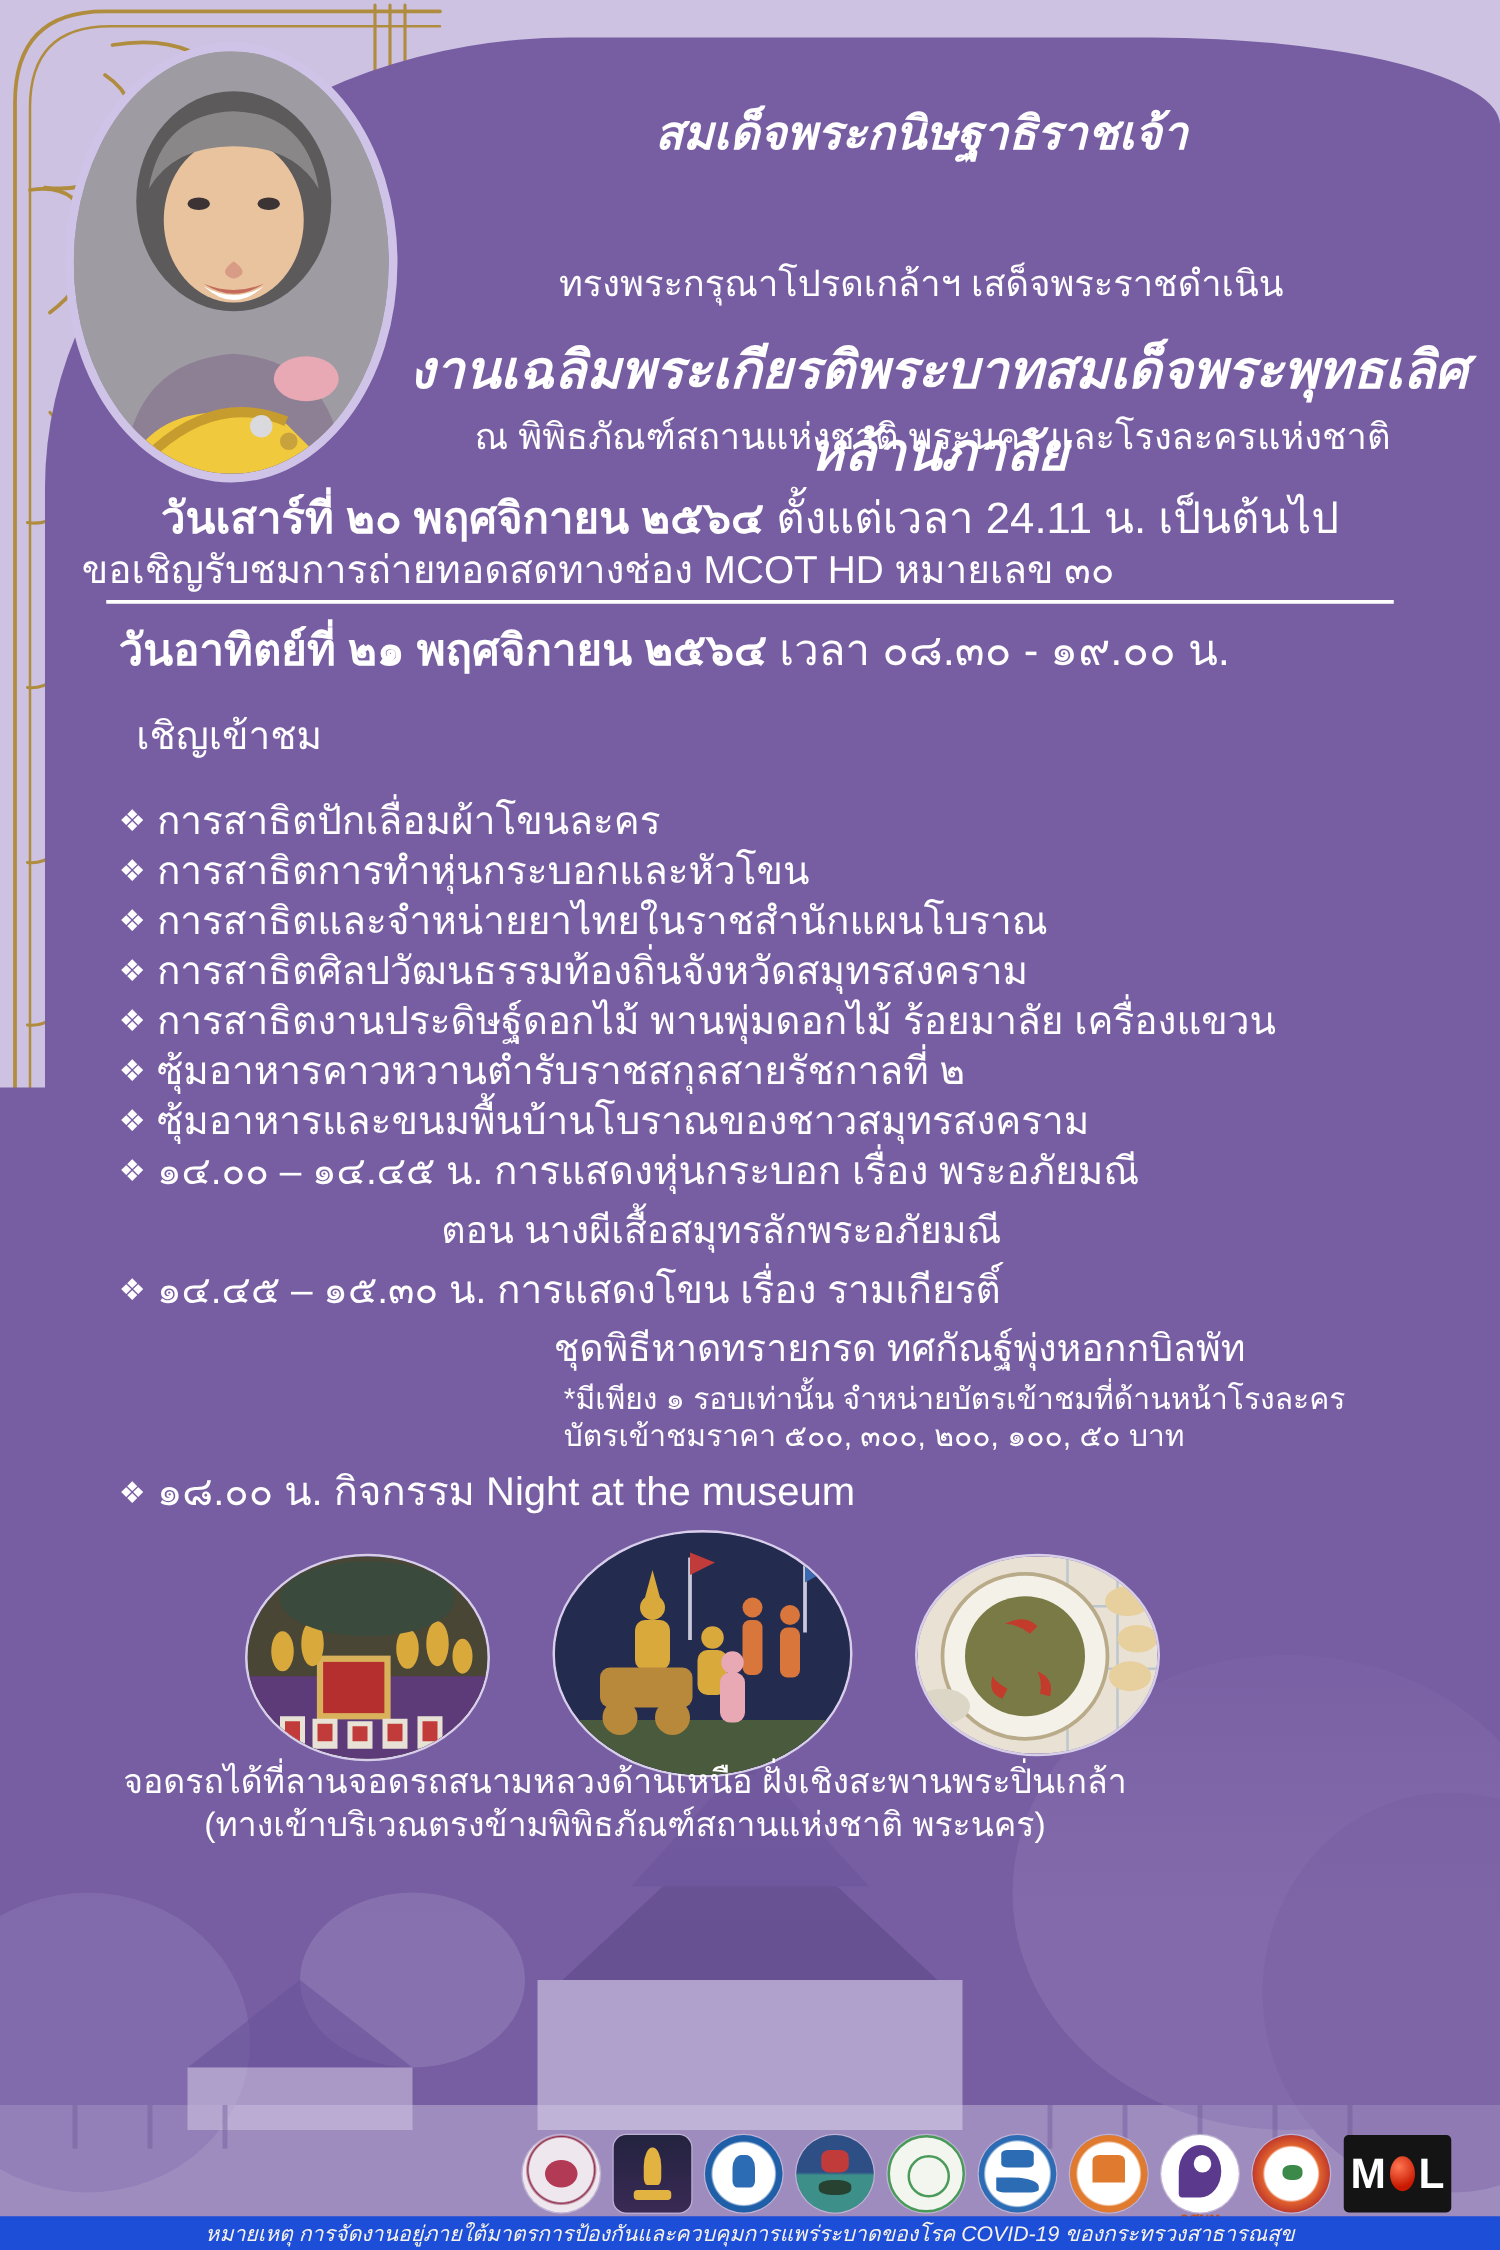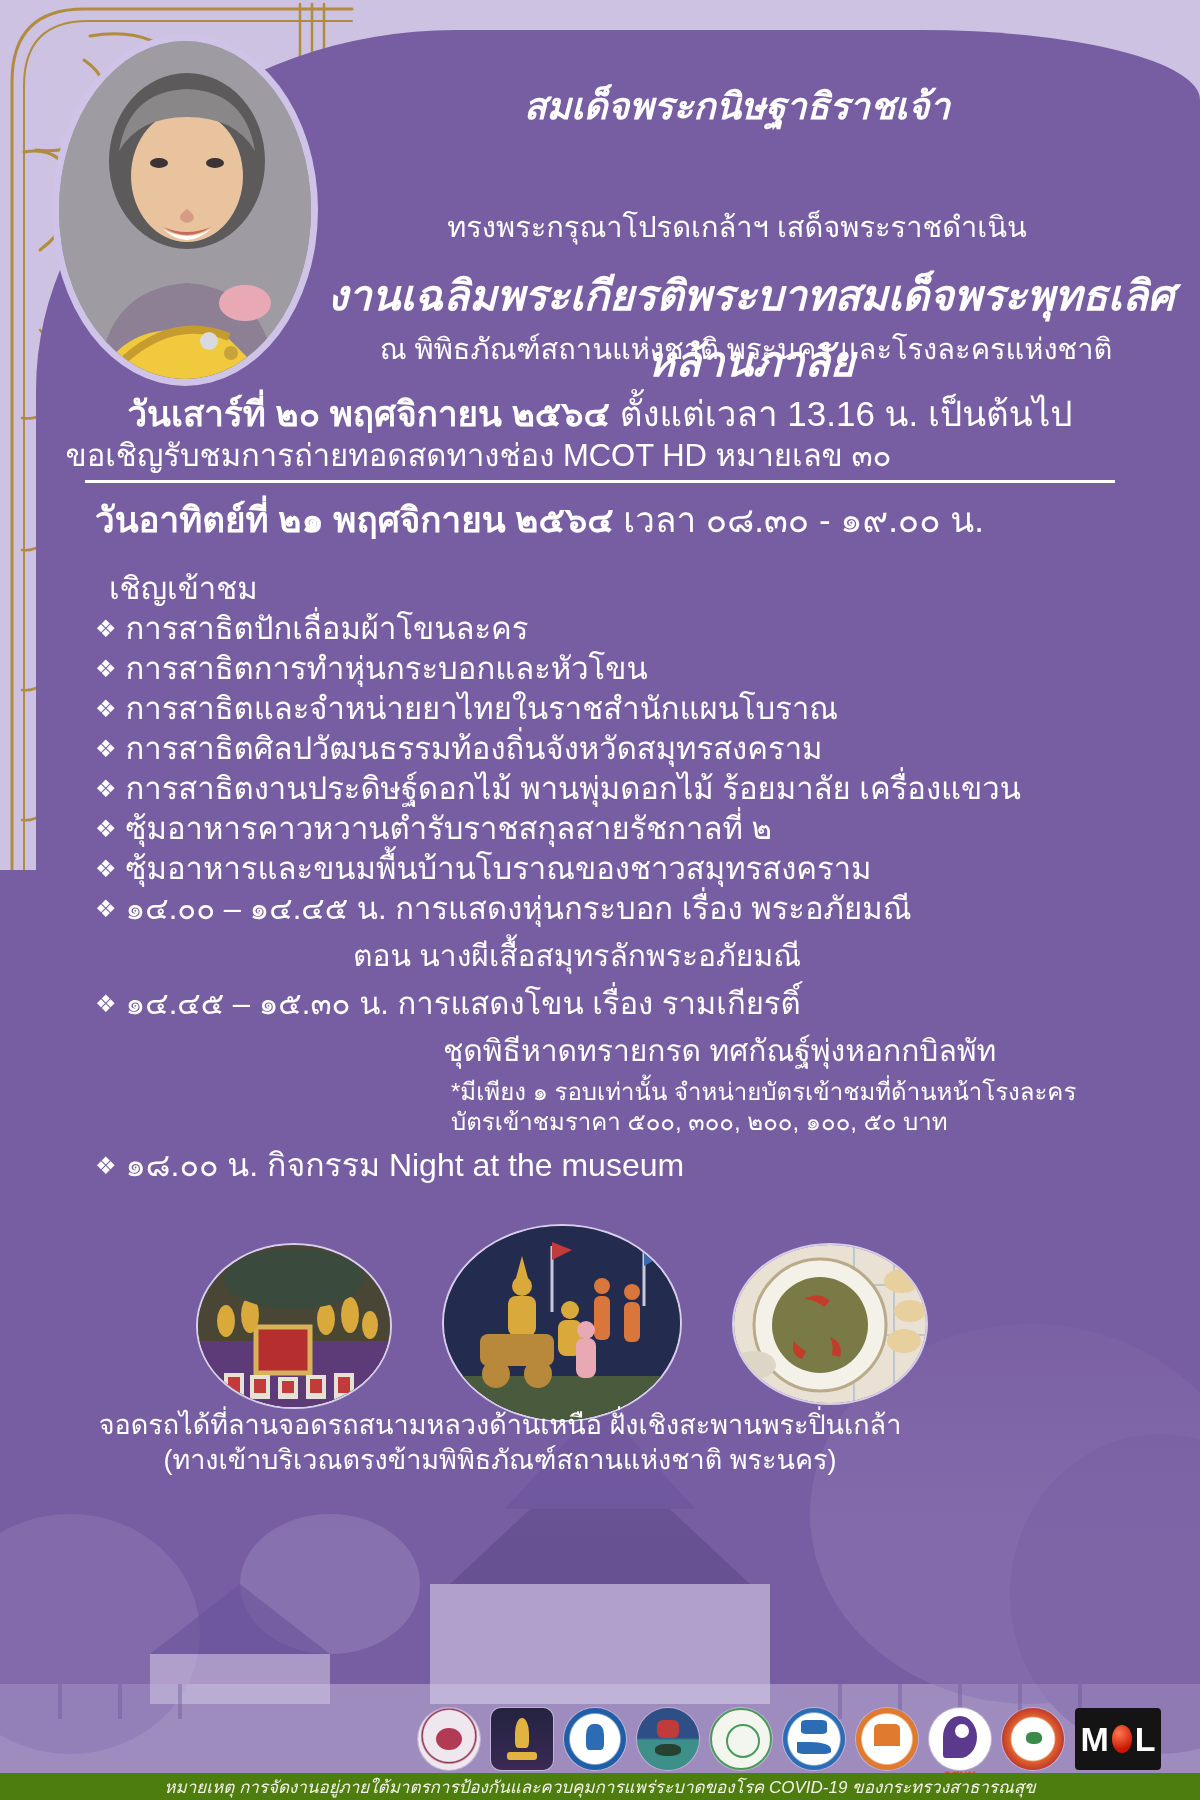--- a/index.html
+++ b/index.html
@@ -42,21 +42,21 @@
   .hdr-5{top:326px;font-size:29px;font-weight:400;width:880px;left:306px;}
   
   .bcast-1{position:absolute;z-index:6;top:386px;left:0;width:1200px;text-align:center;color:#fff;font-size:35px;}
   .bcast-1 .bold{font-weight:700;}
   .bcast-2{position:absolute;z-index:6;top:430px;left:0;width:957px;text-align:center;color:#fff;font-size:31px;}
   .divider{position:absolute;z-index:6;top:472px;left:85px;width:1030px;height:3px;background:#ffffff;border:none;}
   
   .program{position:absolute;z-index:6;top:492px;left:95px;width:1050px;color:#fff;}
   .prog-head{font-size:35px;margin-bottom:16px;}
   .prog-head .bold{font-weight:700;}
-  .invite{font-size:31px;margin:0 0 0 14px;}
+  .invite{font-size:31px;margin:0 0 28px 14px;}
   .b-item{display:flex;gap:9px;font-size:31px;line-height:1.0;margin-bottom:9px;align-items:baseline;}
   .b-item .glyph{font-size:24px;position:relative;top:-2px;}
   .sub1{font-size:30px;margin:-1px 0 9px 258px;}
   .sub2{font-size:30px;margin:-1px 0 4px 348px;}
   .note{font-size:24px;margin:0 0 2px 356px;line-height:1.15;}
   .b-last{margin-top:14px;font-size:32px;}
   
   .photo{position:absolute;z-index:6;border:2px solid rgba(232,226,246,.85);overflow:hidden;border-radius:50%;}
   .photo svg{display:block;width:100%;height:100%;}
   .photo-1{left:196px;top:1243px;width:192px;height:162px;}
@@ -70,21 +70,21 @@
   
   .logos{position:absolute;z-index:7;left:418px;bottom:30px;display:flex;align-items:center;gap:11px;}
   .logo{width:62px;height:62px;border-radius:50%;position:relative;flex:0 0 auto;box-shadow:0 0 0 1px rgba(255,255,255,.35);}
   .logo .dot{position:absolute;border-radius:50%;}
   .logo-label{position:absolute;left:0;right:0;bottom:-15px;text-align:center;font-size:13px;font-weight:700;color:#c9571f;}
   .logo-mol{width:86px;height:62px;border-radius:4px;background:#141414;color:#fff;display:flex;align-items:center;justify-content:center;gap:3px;font-weight:700;font-size:34px;box-shadow:none;}
   .logo-mol .red-oval{width:20px;height:28px;background:radial-gradient(circle at 35% 30%,#ff7752,#c81800 70%);border-radius:50%;}
   
   .footer-bar{
     position:absolute;z-index:8;left:0;bottom:0;width:1200px;height:27px;
-    background:#4d7c0f;display:flex;align-items:center;justify-content:center;margin-top:40px;
+    background:#1d4ed8;display:flex;align-items:center;justify-content:center;margin-top:40px;
   }
   .footer-bar span{color:#f7f2e8;font-size:17px;font-style:italic;}
 </style>
 </head>
 <body>
 
 <div class="poster">
 
   <svg class="corner-ornament" width="360" height="900" viewBox="0 0 360 900">
     <g fill="none" stroke="#b08d3e" stroke-linecap="round">
@@ -162,21 +162,21 @@
       <circle cx="172" cy="312" r="7" fill="#c8a23c"></circle>
     </svg>
   </div>
 
   <div class="hdr hdr-1 script-line">สมเด็จพระกนิษฐาธิราชเจ้า</div>
   <div class="hdr hdr-3">ทรงพระกรุณาโปรดเกล้าฯ เสด็จพระราชดำเนิน</div>
   <div class="hdr hdr-4 script-line">งานเฉลิมพระเกียรติพระบาทสมเด็จพระพุทธเลิศหล้านภาลัย</div>
   <div class="hdr hdr-5">ณ พิพิธภัณฑ์สถานแห่งชาติ พระนคร และโรงละครแห่งชาติ</div>
 
   <div class="bcast-1">
-    <span class="bold">วันเสาร์ที่ ๒๐ พฤศจิกายน ๒๕๖๔</span><span> ตั้งแต่เวลา 13.16 น. เป็นต้นไป</span>
+    <span class="bold">วันเสาร์ที่ ๒๐ พฤศจิกายน ๒๕๖๔</span><span> ตั้งแต่เวลา 24.11 น. เป็นต้นไป</span>
   </div>
   <div class="bcast-2">ขอเชิญรับชมการถ่ายทอดสดทางช่อง MCOT HD หมายเลข ๓๐</div>
   <hr class="divider">
 
   <div class="program">
     <div class="prog-head">
       <span class="bold">วันอาทิตย์ที่ ๒๑ พฤศจิกายน ๒๕๖๔</span><span> เวลา ๐๘.๓๐ - ๑๙.๐๐ น.</span>
     </div>
     <div class="invite">เชิญเข้าชม</div>
 

